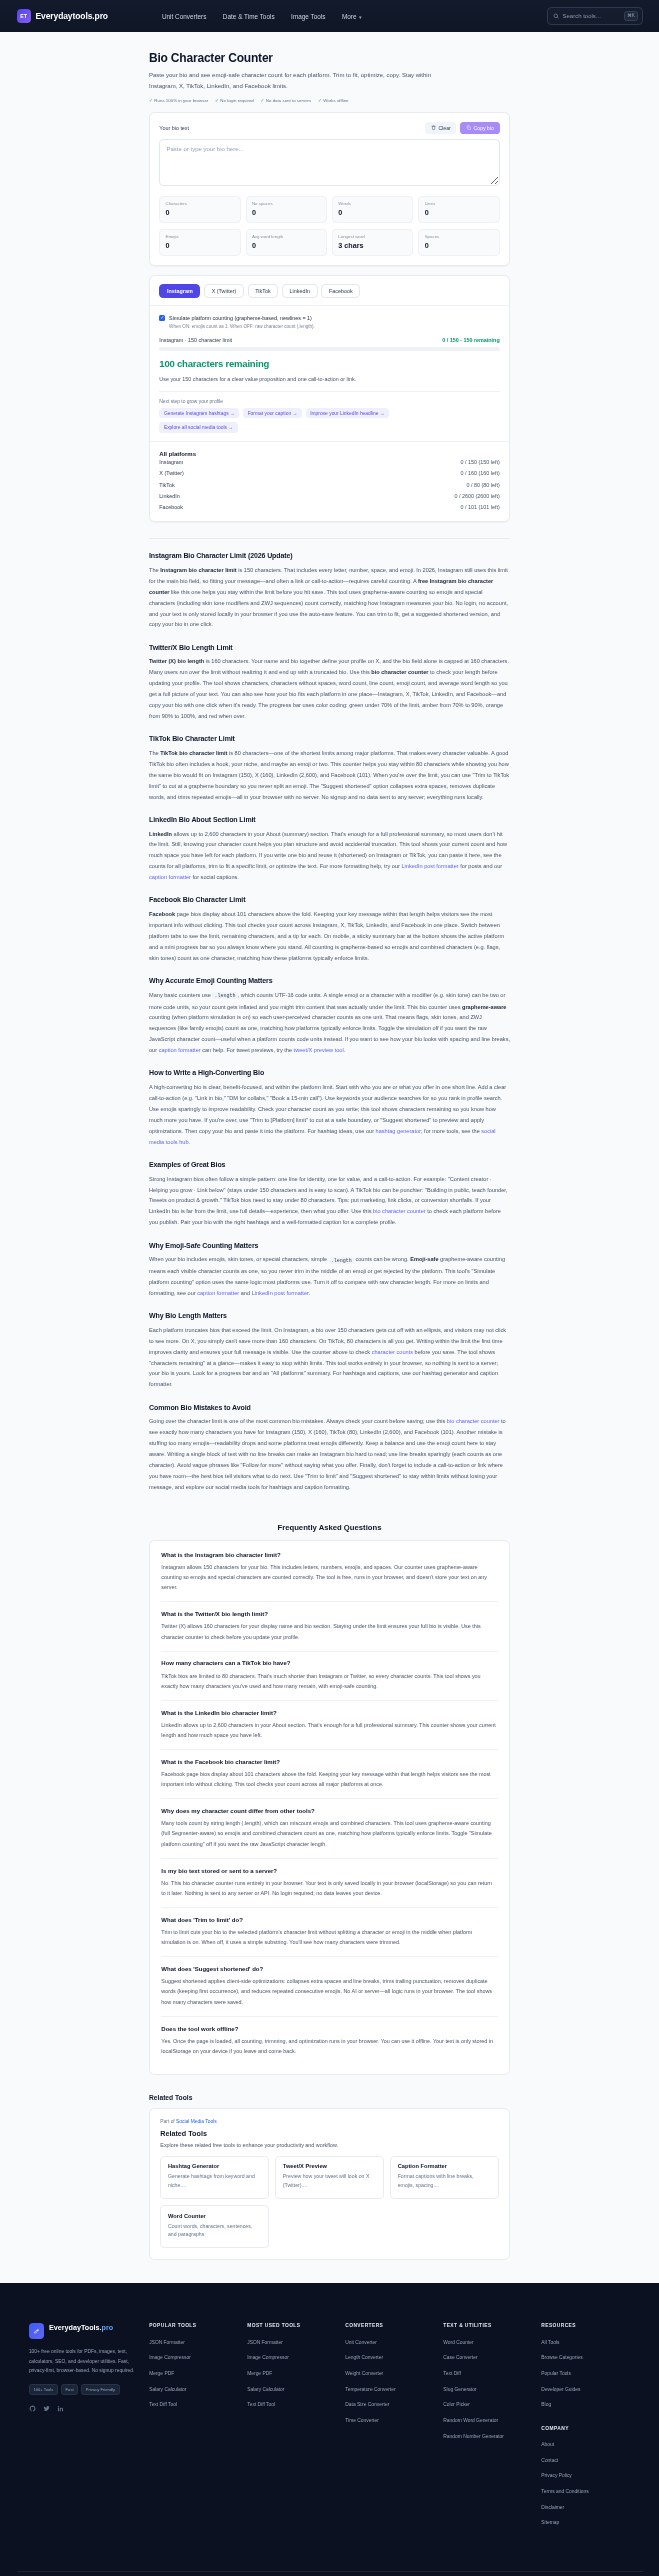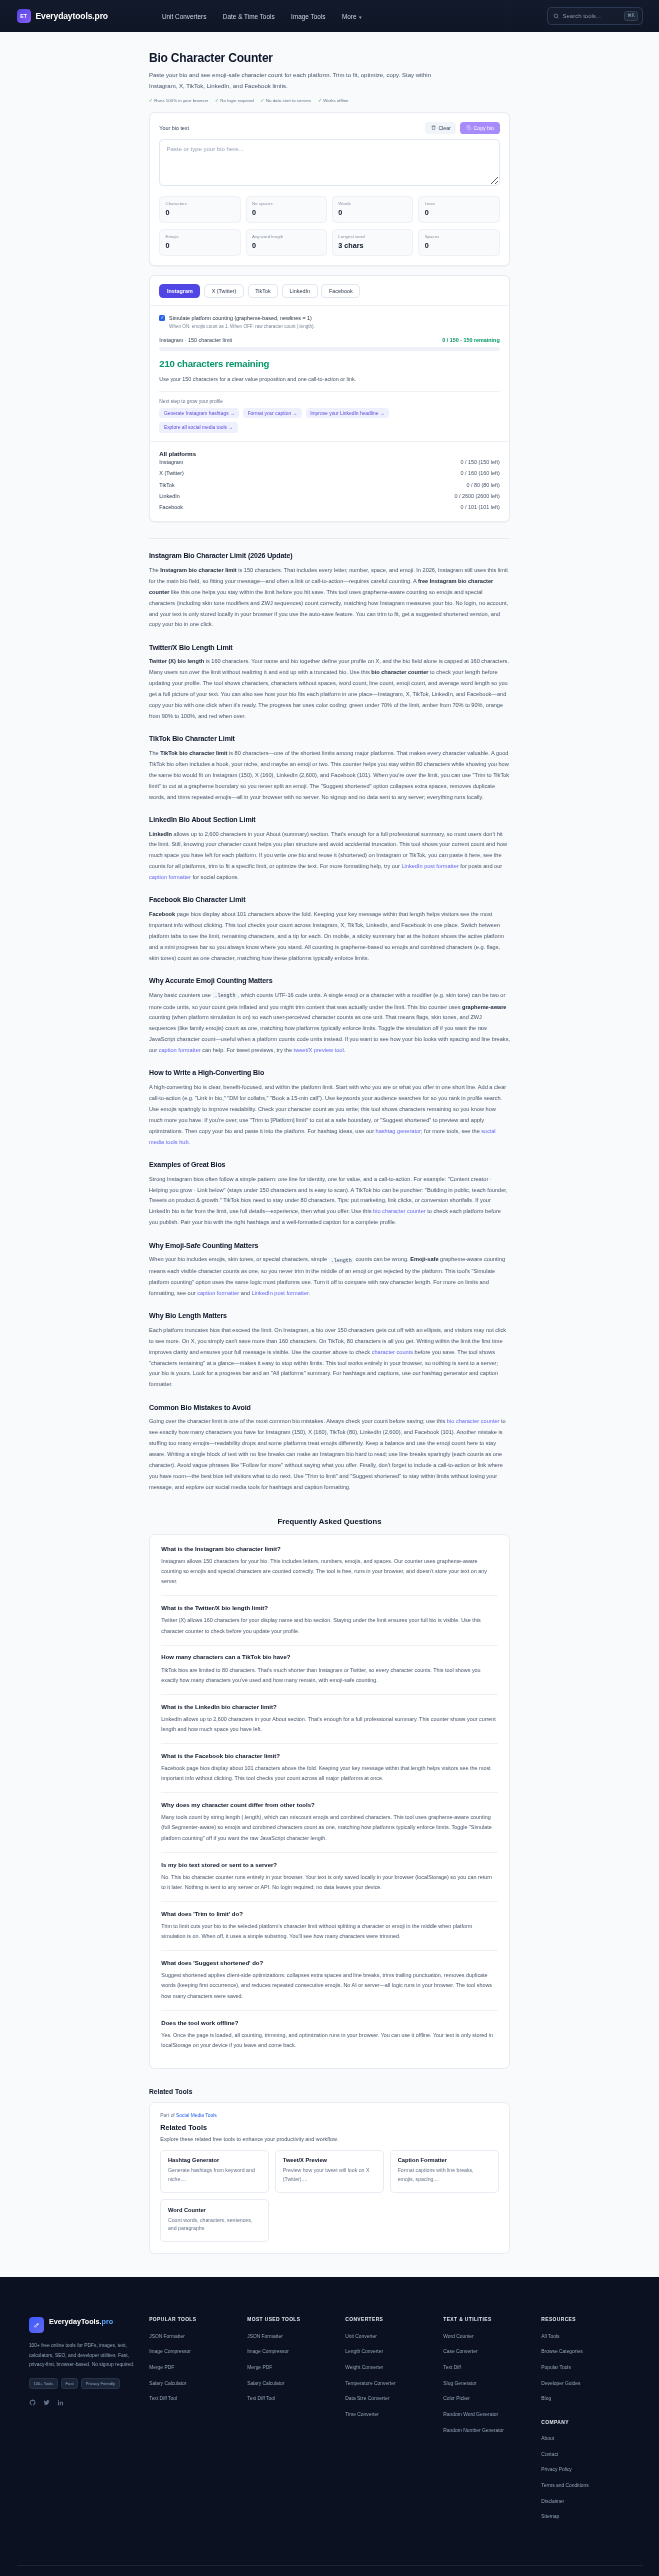--- a/index.html
+++ b/index.html
@@ -135,21 +135,21 @@
   
   .article { margin-top: 15.5px; padding-top: 13.4px; border-top: 0.5px solid #e8ecf2; }
   .article h2 { font-size: 7px; color: #0f172a; font-weight: 700; margin: 13.4px 0 5.7px; letter-spacing: -0.1px; }
   .article h2:first-child { margin-top: 0; }
   .article p { font-size: 5.6px; line-height: 1.95; color: #475569; margin-bottom: 5.7px; }
   .article p strong { color: #1e293b; font-weight: 700; }
   .article a.inline { color: #6366f1; }
   code.inl { background: #f1f5f9; border-radius: 2.1px; padding: 0.5px 2.1px; font-family: "Liberation Mono", monospace; font-size: 5px; color: #334155; }
 
   
-  .faq-wrap { margin-top: 24px; }
+  .faq-wrap { margin-top: 30px; }
   .faq-title { font-size: 7.7px; font-weight: 700; color: #0f172a; text-align: center; margin-bottom: 8.2px; }
   .faq-card { background: #fff; border: 0.5px solid #e8ecf2; border-radius: 5.7px; padding: 2.1px 11.3px 9.3px; }
   .faq-item { padding: 8.8px 0; border-bottom: 0.5px solid #eef1f6; }
   .faq-item:last-child { border-bottom: none; }
   .faq-q { font-size: 6px; font-weight: 700; color: #0f172a; margin-bottom: 4.1px; }
   .faq-a { font-size: 5.4px; line-height: 1.9; color: #475569; }
 
   
   .related-wrap { margin-top: 18.5px; }
   .related-h { font-size: 6.7px; font-weight: 700; color: #0f172a; margin-bottom: 7.2px; }
@@ -318,21 +318,21 @@
       <div class="sim-help">When ON: emojis count as 1. When OFF: raw character count (.length).</div>
 
       <div class="limit-row">
         <span class="limit-left">Instagram · 150 character limit</span>
         <span class="limit-right">0 / 150 · 150 remaining</span>
       </div>
       <div class="progress">
             <i id="progfill" style="width: 0%;"></i>
           </div>
 
-      <div class="remaining">210 characters remaining</div>
+      <div class="remaining">100 characters remaining</div>
       <p class="tip">Use your 150 characters for a clear value proposition and one call-to-action or link.</p>
 
       <div class="hr"></div>
       <div class="next-label">Next step to grow your profile</div>
       <div class="chips">
         <a class="chip">Generate Instagram hashtags →</a>
         <a class="chip">Format your caption →</a>
         <a class="chip">Improve your LinkedIn headline →</a>
       </div>
       <div class="chips">

